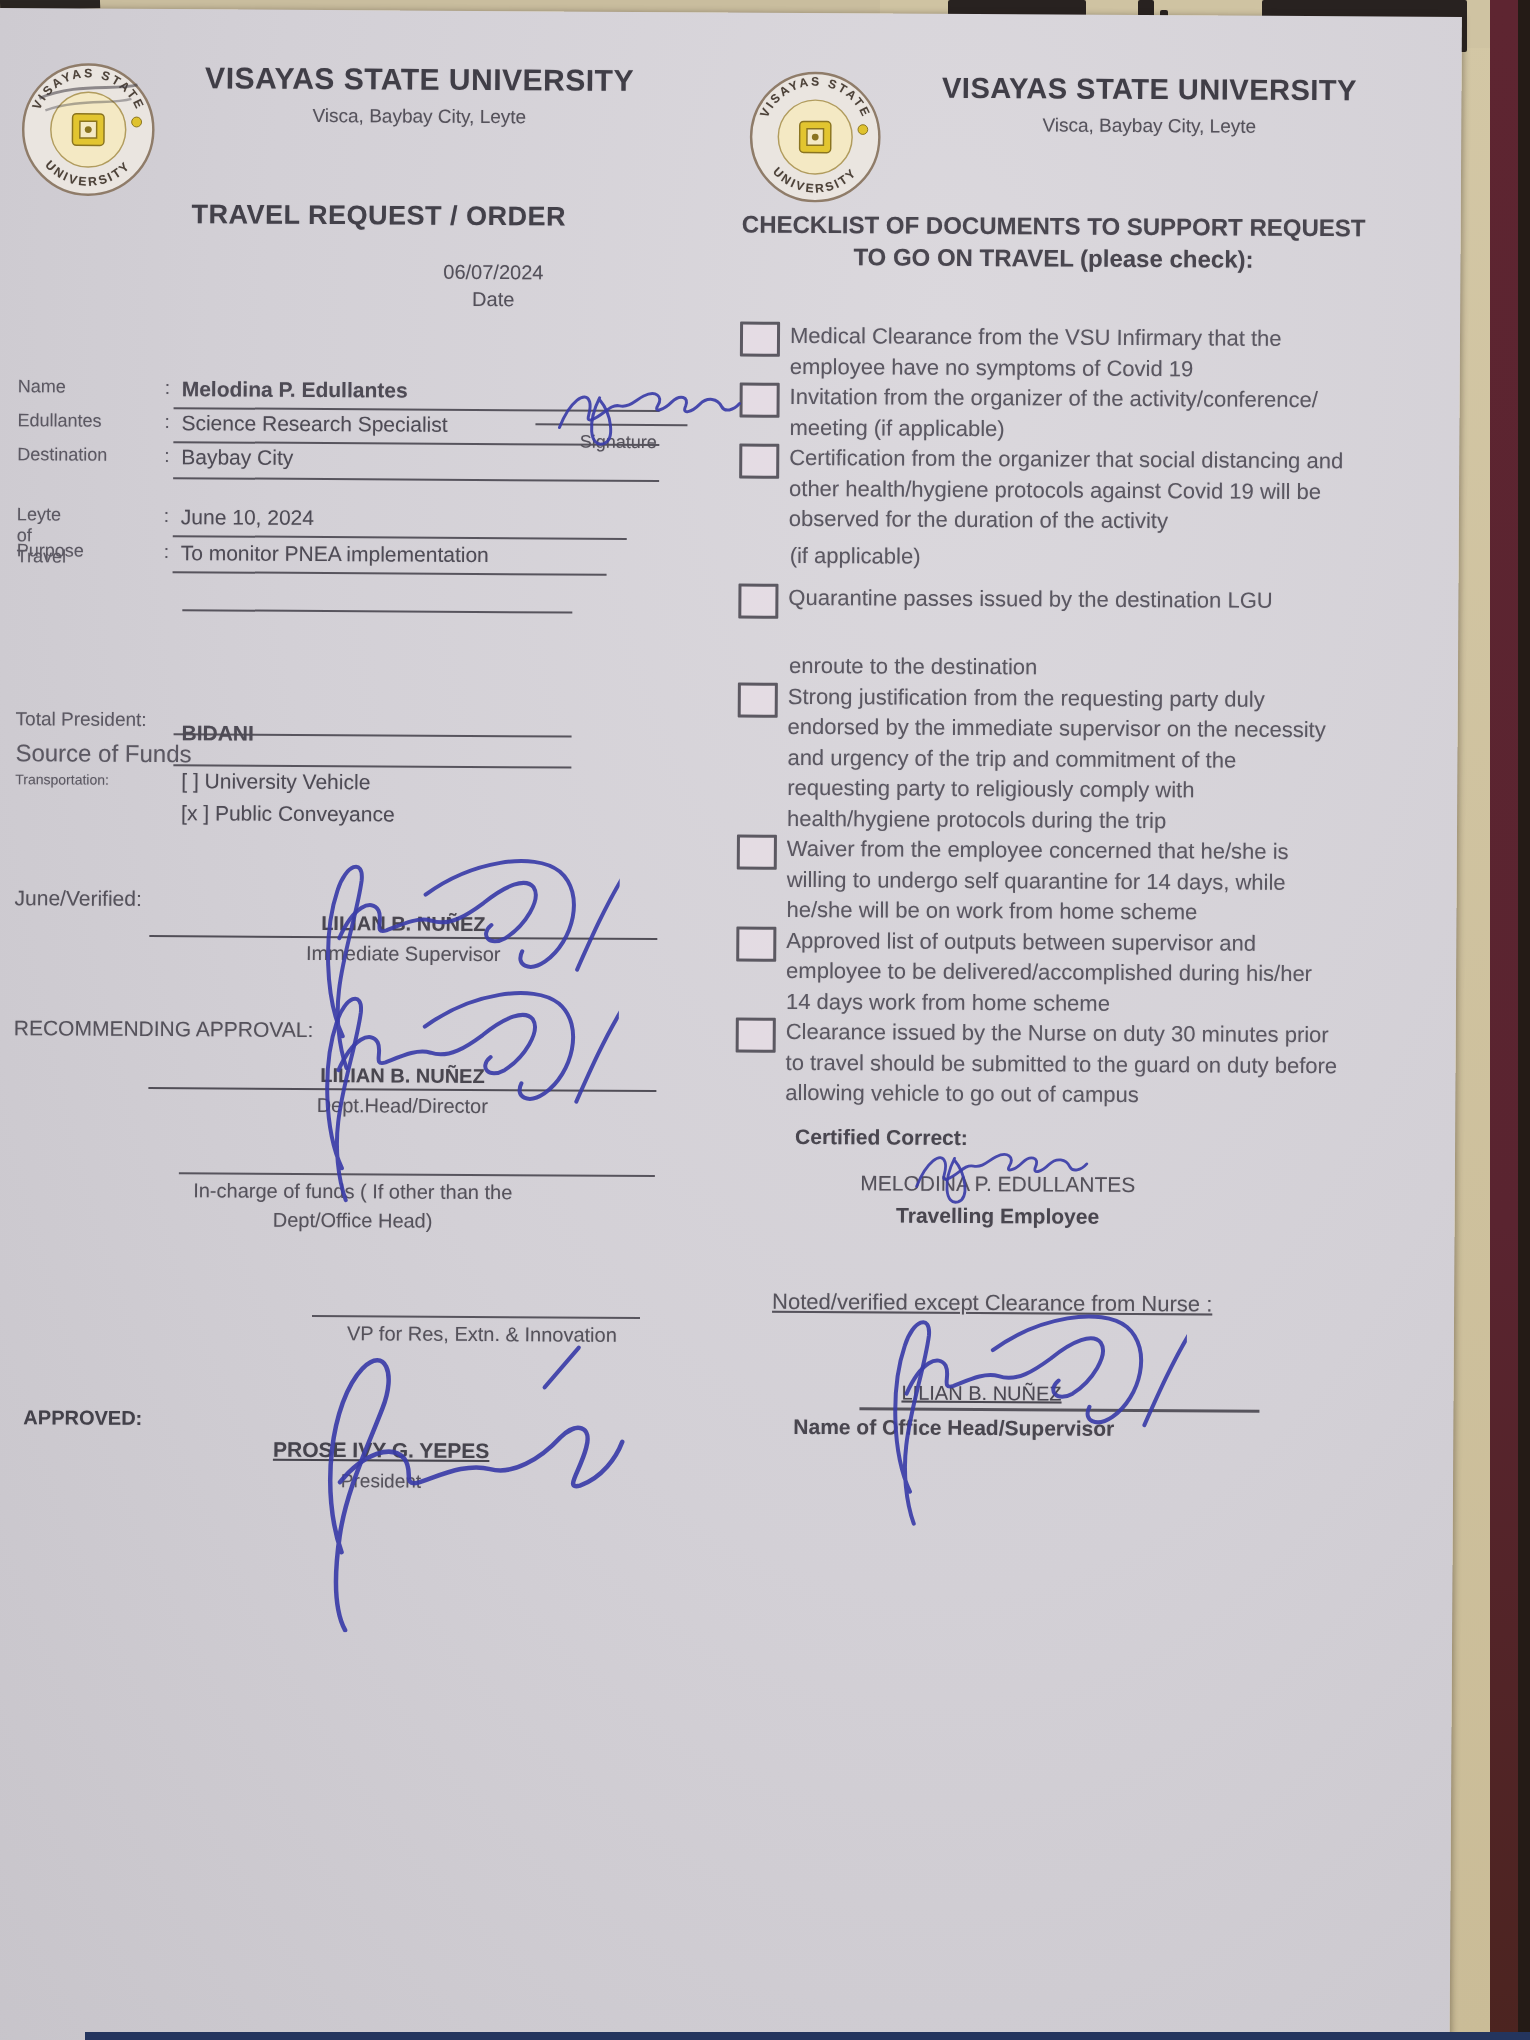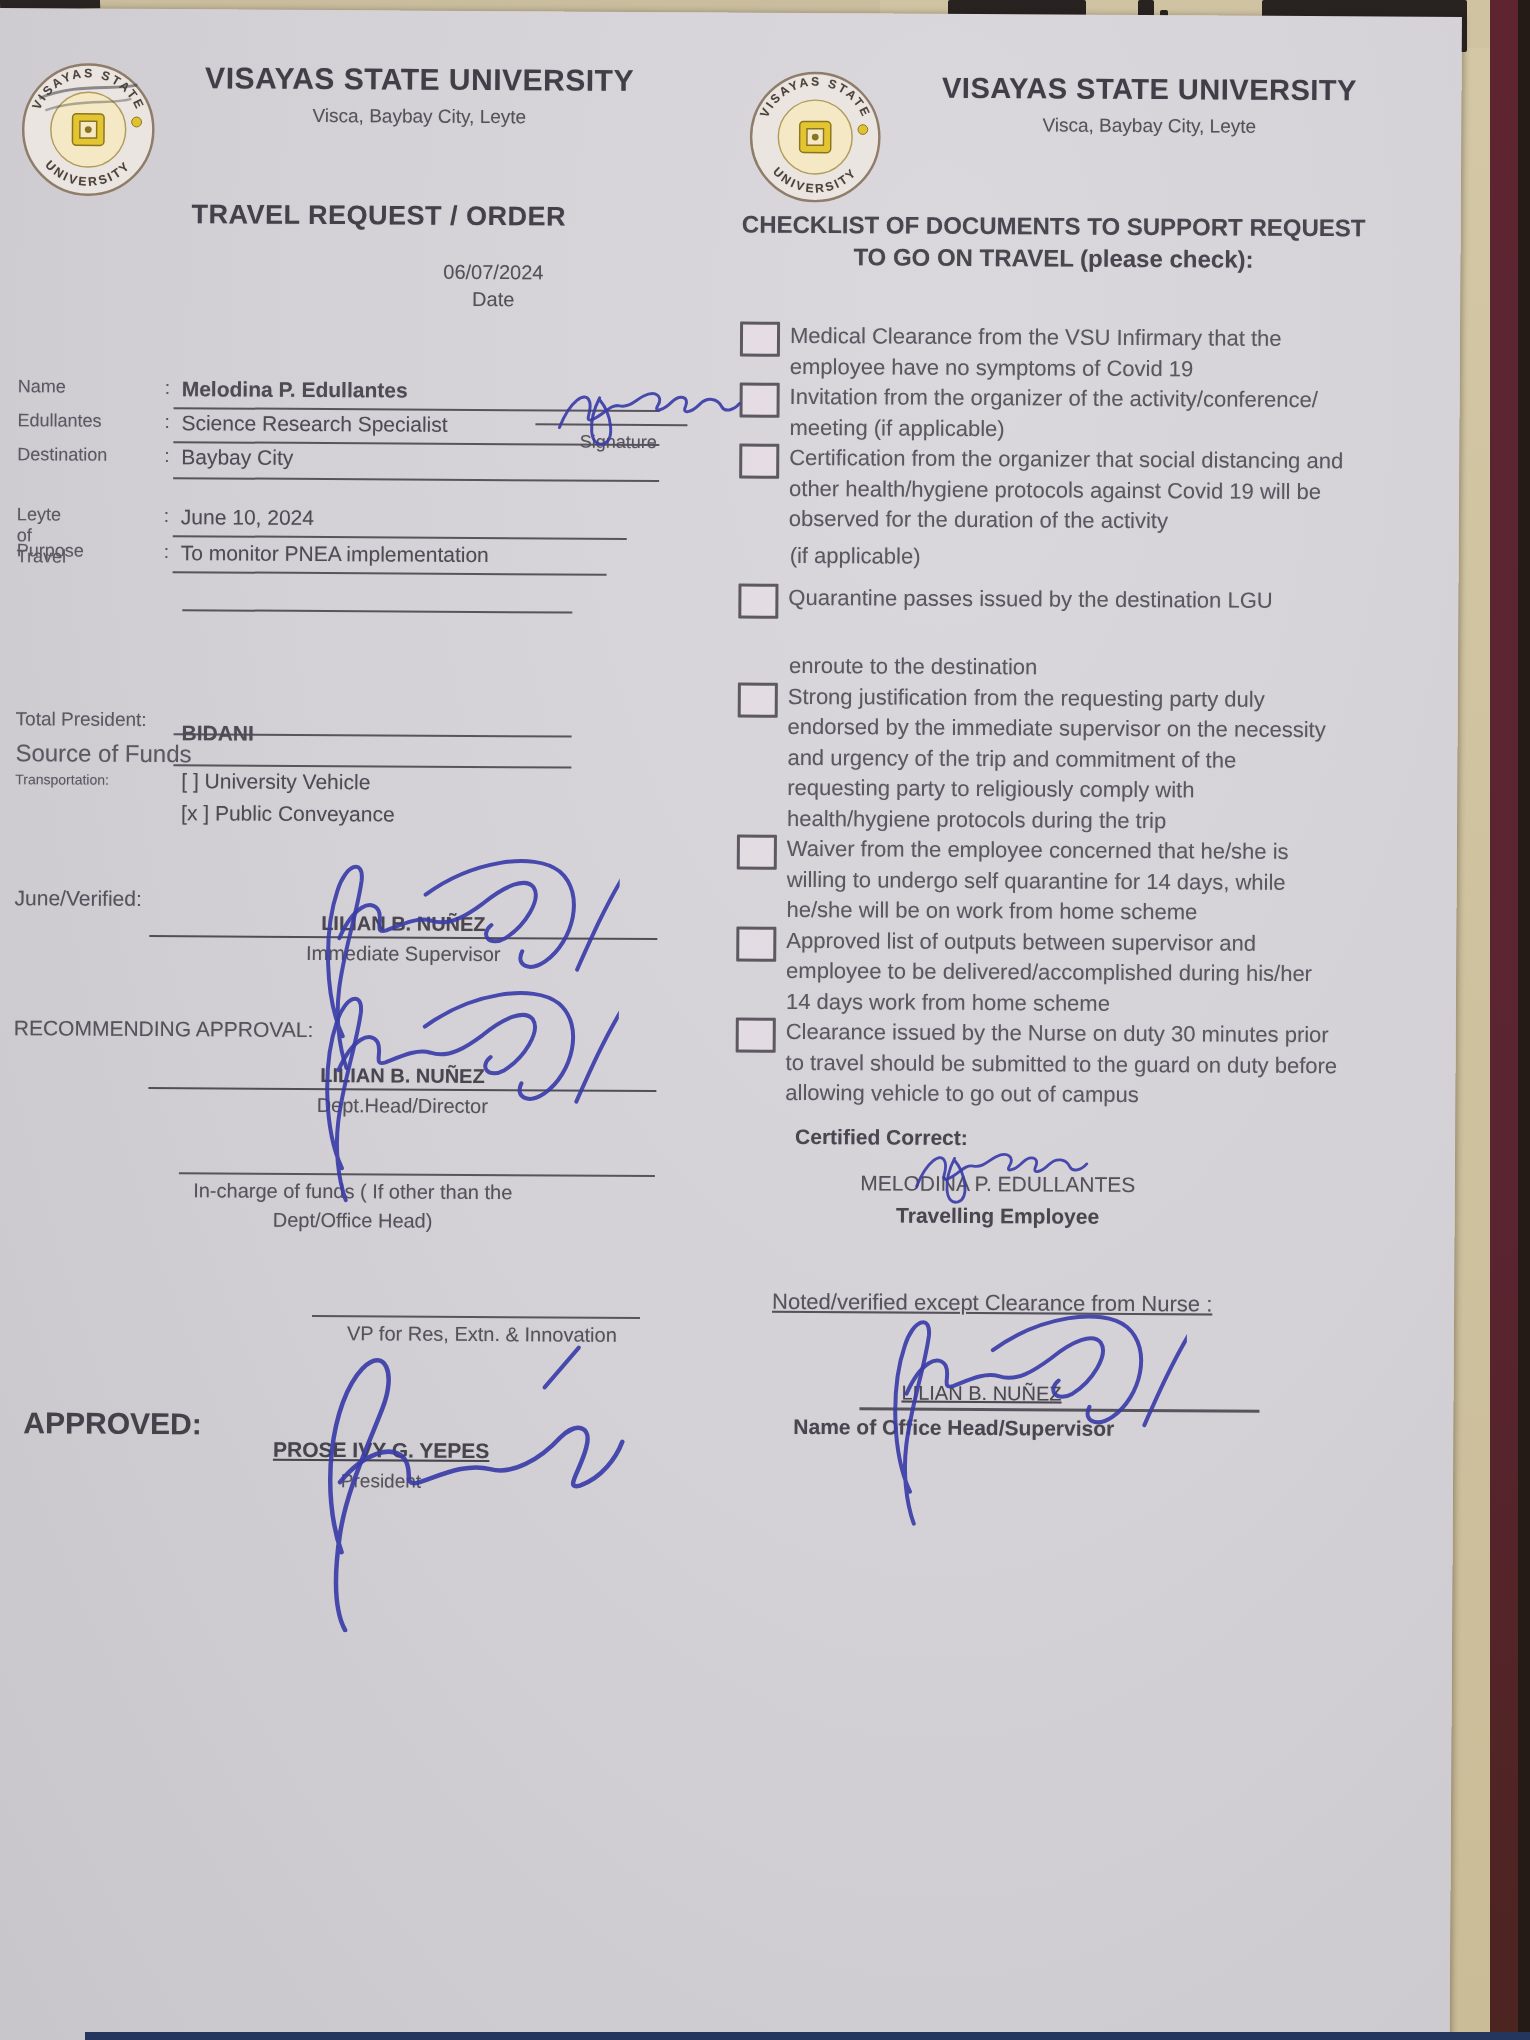--- a/index.html
+++ b/index.html
@@ -203,21 +203,21 @@
 
   <div class="uline" style="left:196px;top:1163px;width:476px"></div>
   <div class="abs ctr caption" style="left:150px;top:1170px;width:440px">
     <div>In-charge of  funds ( If other than the</div>
     <div style="margin-top:6px">Dept/Office Head)</div>
   </div>
 
   <div class="uline" style="left:330px;top:1305px;width:328px"></div>
   <div class="abs ctr caption" style="left:300px;top:1312px;width:400px">VP for Res, Extn. &amp; Innovation</div>
 
-  <div class="abs b" style="left:42px;top:1398px;font-size:30px;color:#43414a">APPROVED:</div>
+  <div class="abs b" style="left:42px;top:1398px;font-size:20px;color:#43414a">APPROVED:</div>
   <div class="abs ctr" style="left:230px;top:1428px;width:340px">
     <div class="b undl" style="font-size:21px;color:#46444d">PROSE IVY G. YEPES</div>
     <div class="caption" style="margin-top:8px;font-size:19px">President</div>
   </div>
   <svg class="sig" style="left:265px;top:1322px" width="380" height="300">
       <use href="#sigProse"></use>
     </svg>
 
   <svg class="abs" style="left:758px;top:56px" width="136" height="136">
       <use href="#sealSym"></use>

